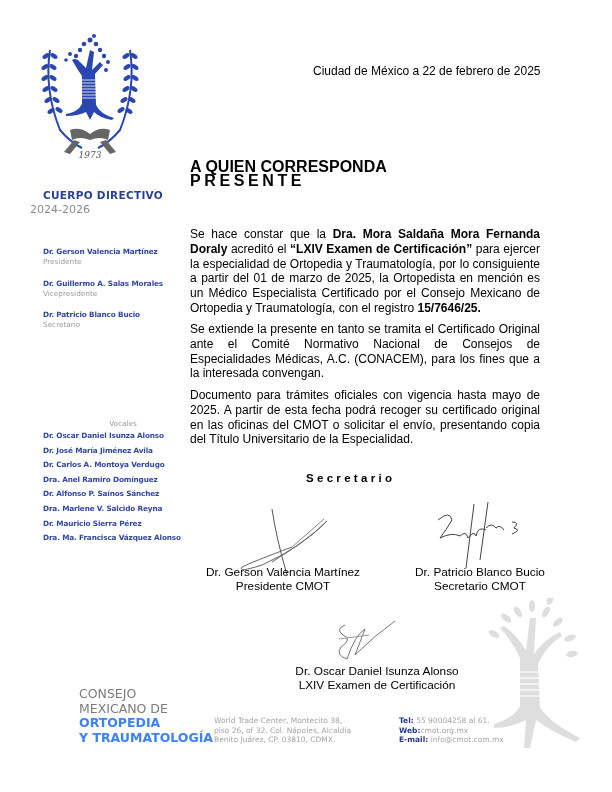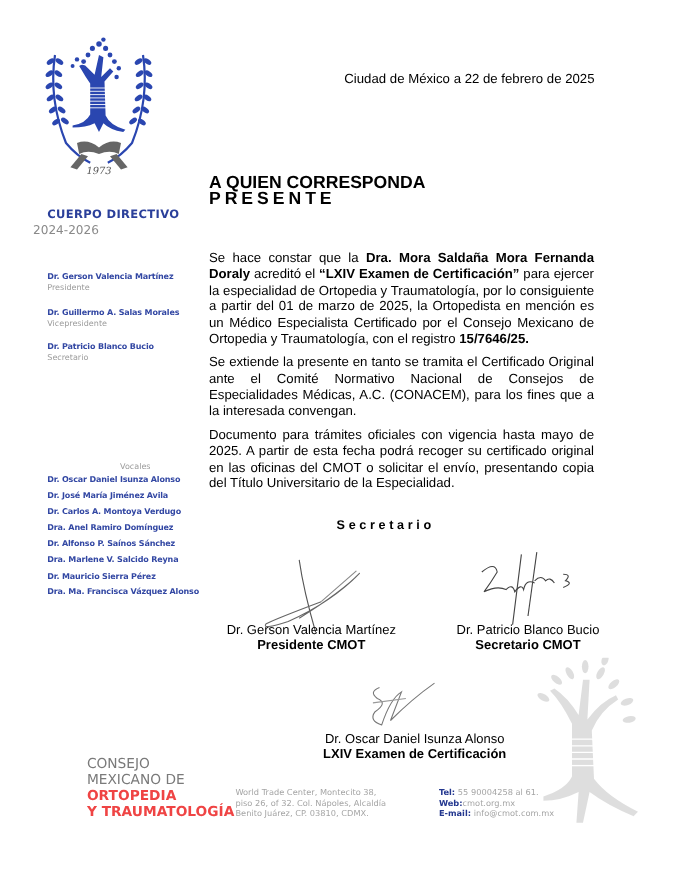--- a/index.html
+++ b/index.html
@@ -31,31 +31,31 @@
   .body-text { left: 190px; width: 350px; font-size: 12px; line-height: 14.8px; text-align: justify; }
   #p1 { top: 227px; }
   #p2 { top: 322px; }
   #p3 { top: 388px; }
   .atentamente { left: 306px; top: 472px; font-size: 11.5px; font-weight: bold; letter-spacing: 3.3px; }
 
   .sig-block { text-align: center; font-size: 11.8px; line-height: 14px; }
   #sig1 { left: 183px; top: 565px; width: 200px; }
   #sig2 { left: 395px; top: 565px; width: 170px; }
   #sig3 { left: 262px; top: 664px; width: 230px; }
-  .bold { font-weight: bold; }
+  .bold { font-weight: normal; }
 
   .signature { position: absolute; }
   #sig-img-1 { left: 232px; top: 507px; width: 115px; height: 70px; }
   #sig-img-2 { left: 430px; top: 500px; width: 100px; height: 70px; }
   #sig-img-3 { left: 325px; top: 615px; width: 80px; height: 50px; }
 
   
   .footer-brand { left: 43px; top: 687px; font-family: "DejaVu Sans", sans-serif; font-size: 12.5px;
                   line-height: 14.5px; color: #7a7a7a; margin-left: 36px; }
-  .footer-brand .strong { color: #ef4444; font-weight: bold; }
+  .footer-brand .strong { color: #3b82f6; font-weight: bold; }
   .footer-addr { left: 214px; top: 716px; font-family: "DejaVu Sans", sans-serif; font-size: 7.5px;
                  color: #a5a5a5; line-height: 9.5px; }
   .footer-contact { left: 399px; top: 716px; font-family: "DejaVu Sans", sans-serif; font-size: 7.5px;
                     color: #a5a5a5; line-height: 9.5px; }
   .footer-contact .lbl { color: #23378f; font-weight: bold; }
 
   #watermark { left: 480px; top: 598px; width: 110px; height: 160px; opacity: 0.85; }
 </style>
 </head>
 <body>

